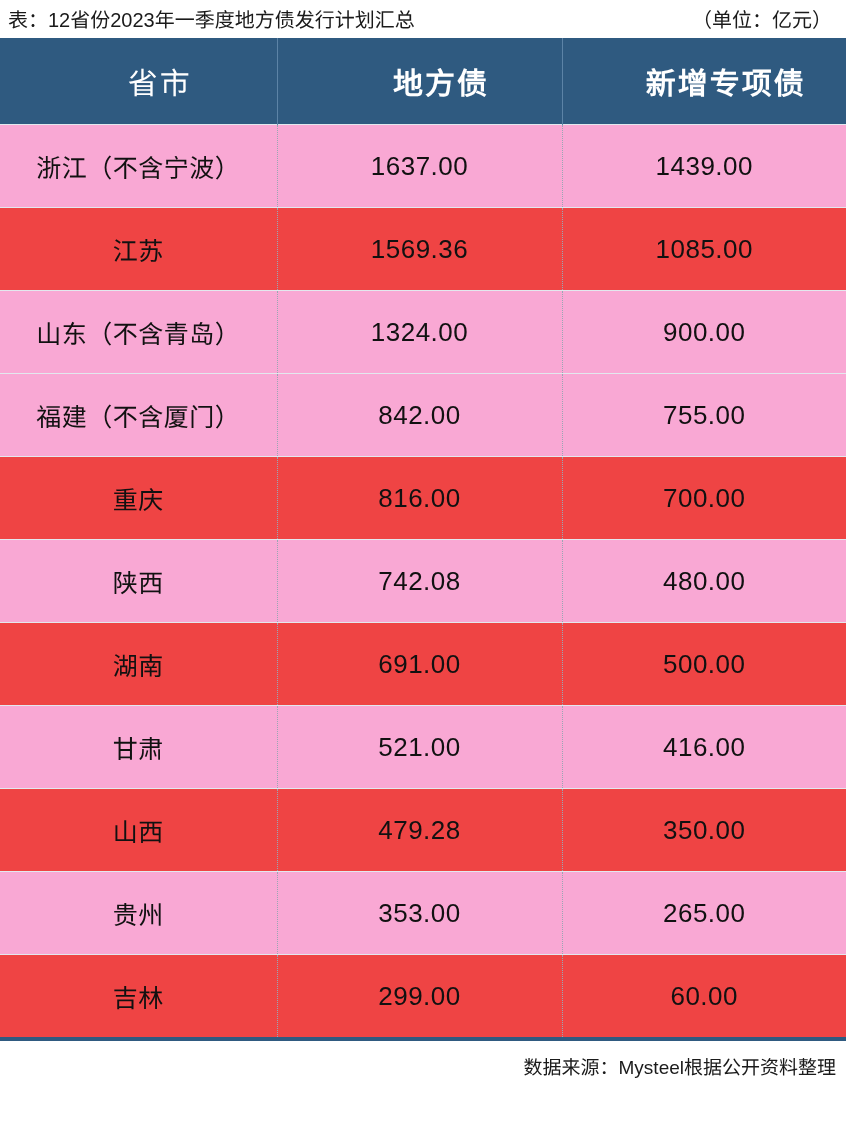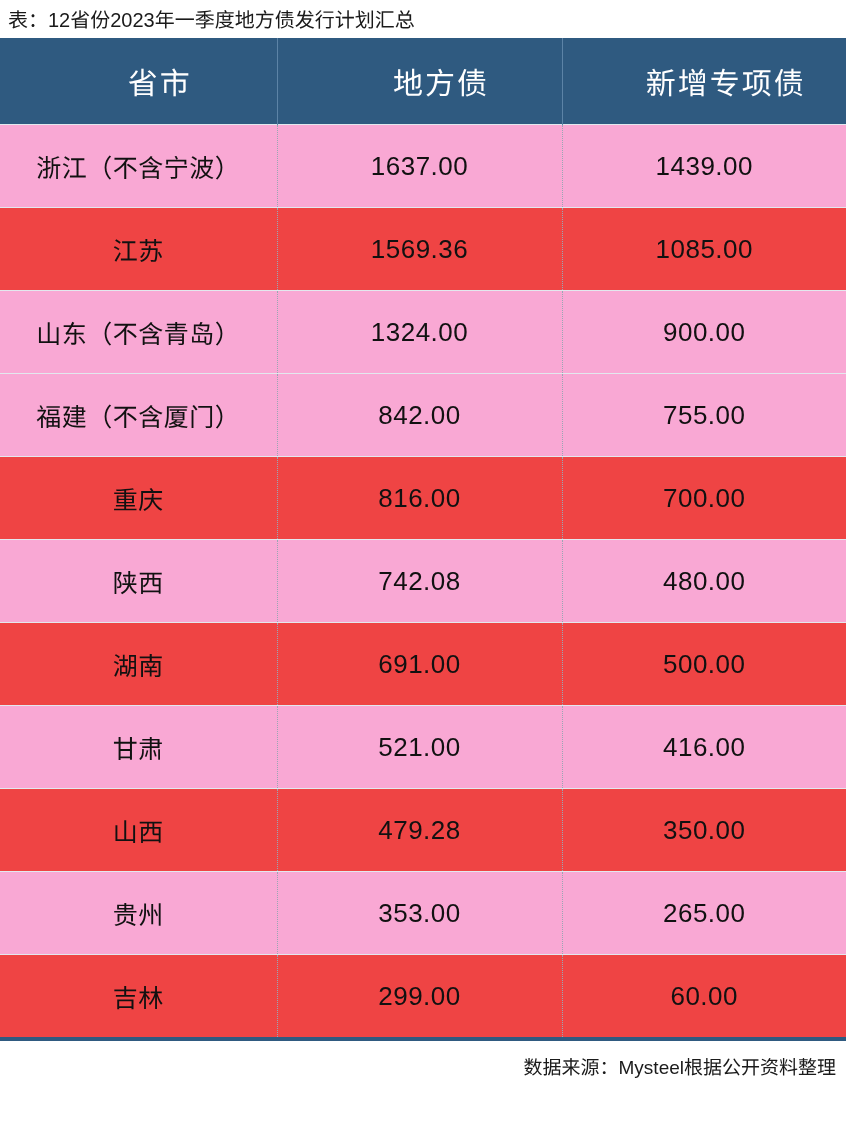--- a/index.html
+++ b/index.html
@@ -61,20 +61,21 @@
     font-weight: normal;
     font-size: 30px;
     height: 84px;
     text-align: center;
     vertical-align: middle;
     letter-spacing: 2px;
     padding-left: 44px;
   }
   .table thead th.sep {
     border-left: 1px solid #5c83a6;
+    font-weight: bold;
   }
 
   .table tbody td {
     height: 80px;
     text-align: center;
     vertical-align: middle;
     font-size: 26px;
     color: #111111;
     letter-spacing: 0.5px;
   }
@@ -117,20 +118,21 @@
     white-space: nowrap;
   }
 </style>
 </head>
 <body>
 
 <div class="page">
 
   <div class="caption-row">
     <div class="caption-title">表：12省份2023年一季度地方债发行计划汇总</div>
+    <div class="caption-unit">（单位：亿元）</div>
   </div>
 
   <table class="table">
     <colgroup>
       <col class="c1">
       <col class="c2">
       <col class="c3">
     </colgroup>
     <thead>
       <tr>

